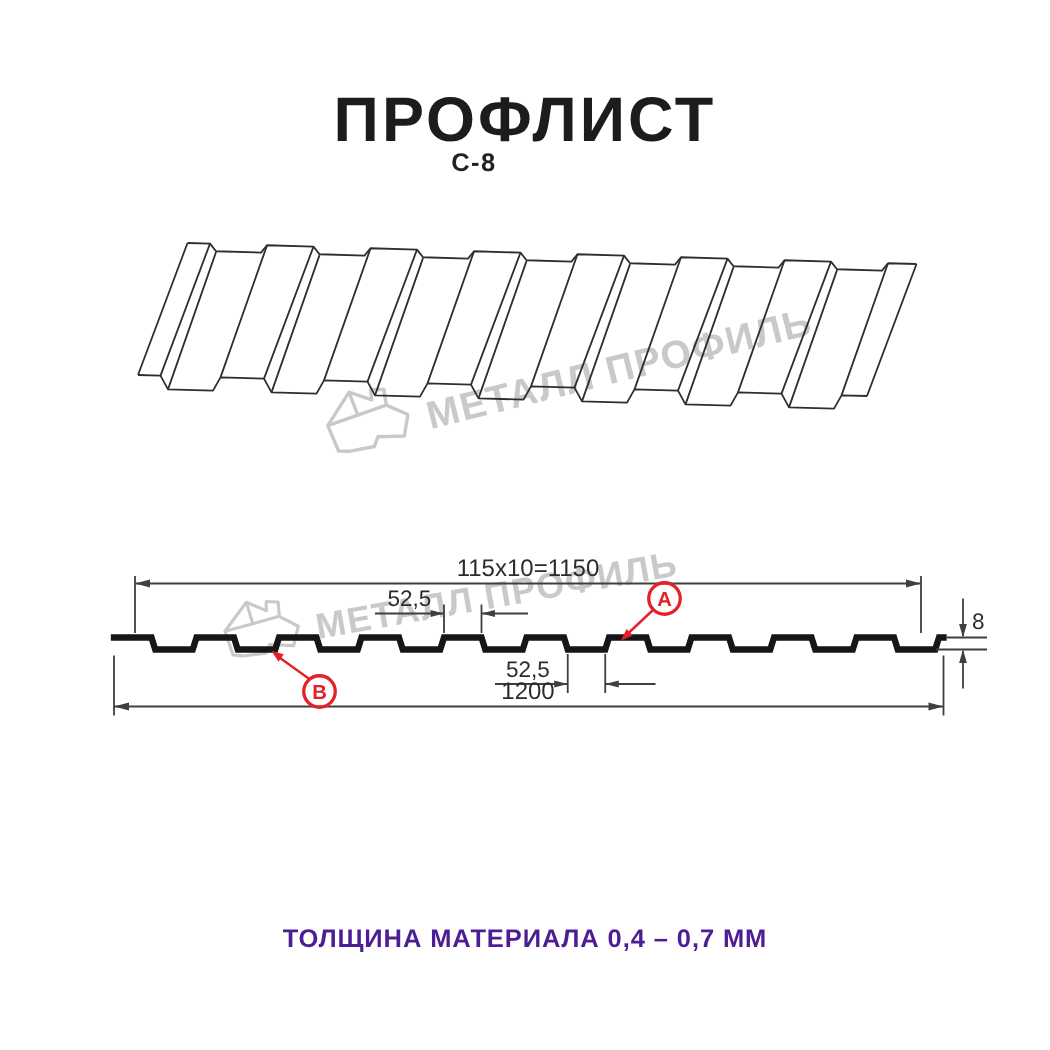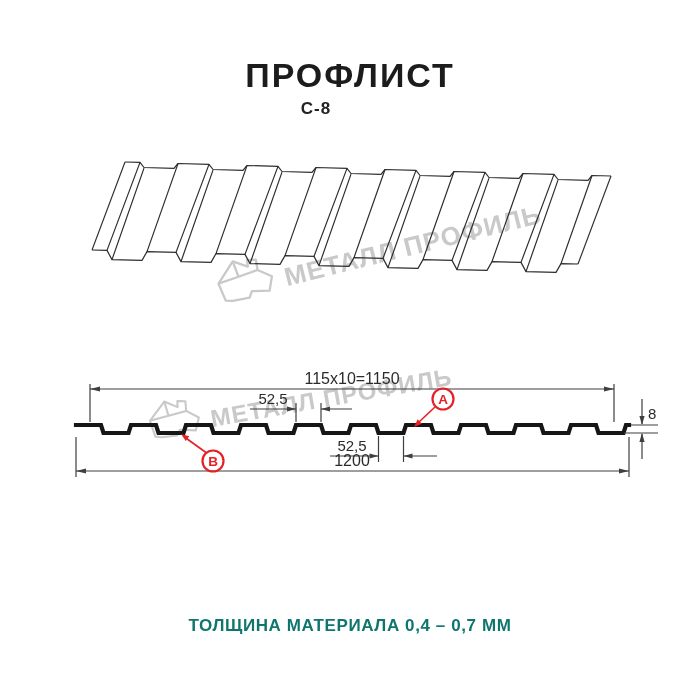--- a/index.html
+++ b/index.html
@@ -2,29 +2,29 @@
 <html><head>
 <meta charset="utf-8">
 <style>
   html,body{margin:0;padding:0;}
   body{
     width:700px;height:700px;position:relative;background:#ffffff;
     font-family:"Liberation Sans", sans-serif;overflow:hidden;
   }
   .title{
     position:absolute;top:56px;left:0;width:700px;text-align:center;
-    font-size:34px;font-weight:bold;letter-spacing:2px;color:#1c1c1c;
+    font-size:42px;font-weight:bold;letter-spacing:2px;color:#1c1c1c;
   }
   .subtitle{
     position:absolute;top:99px;left:0;width:632px;text-align:center;
     font-size:17px;font-weight:bold;letter-spacing:1px;color:#222222;
   }
   .caption{
     position:absolute;top:616px;left:0;width:700px;text-align:center;
-    font-size:17px;font-weight:600;letter-spacing:0.6px;color:#0f766e;
+    font-size:17px;font-weight:600;letter-spacing:0.6px;color:#4c1d95;
   }
   .watermark{
     position:absolute;display:flex;align-items:flex-end;gap:8px;
     color:#c9c9c9;font-weight:bold;white-space:nowrap;z-index:1;
   }
   .wm-1{left:220px;top:262px;height:45px;transform:rotate(-14deg);transform-origin:0 100%;}
   .wm-1 .wm-text{font-size:26px;letter-spacing:1px;line-height:1;}
   .wm-2{left:150px;top:398px;height:44px;transform:rotate(-10deg);transform-origin:0 100%;}
   .wm-2 .wm-text{font-size:24px;letter-spacing:1px;line-height:1;}
   svg.drawing{position:absolute;left:0;top:0;z-index:2;}

